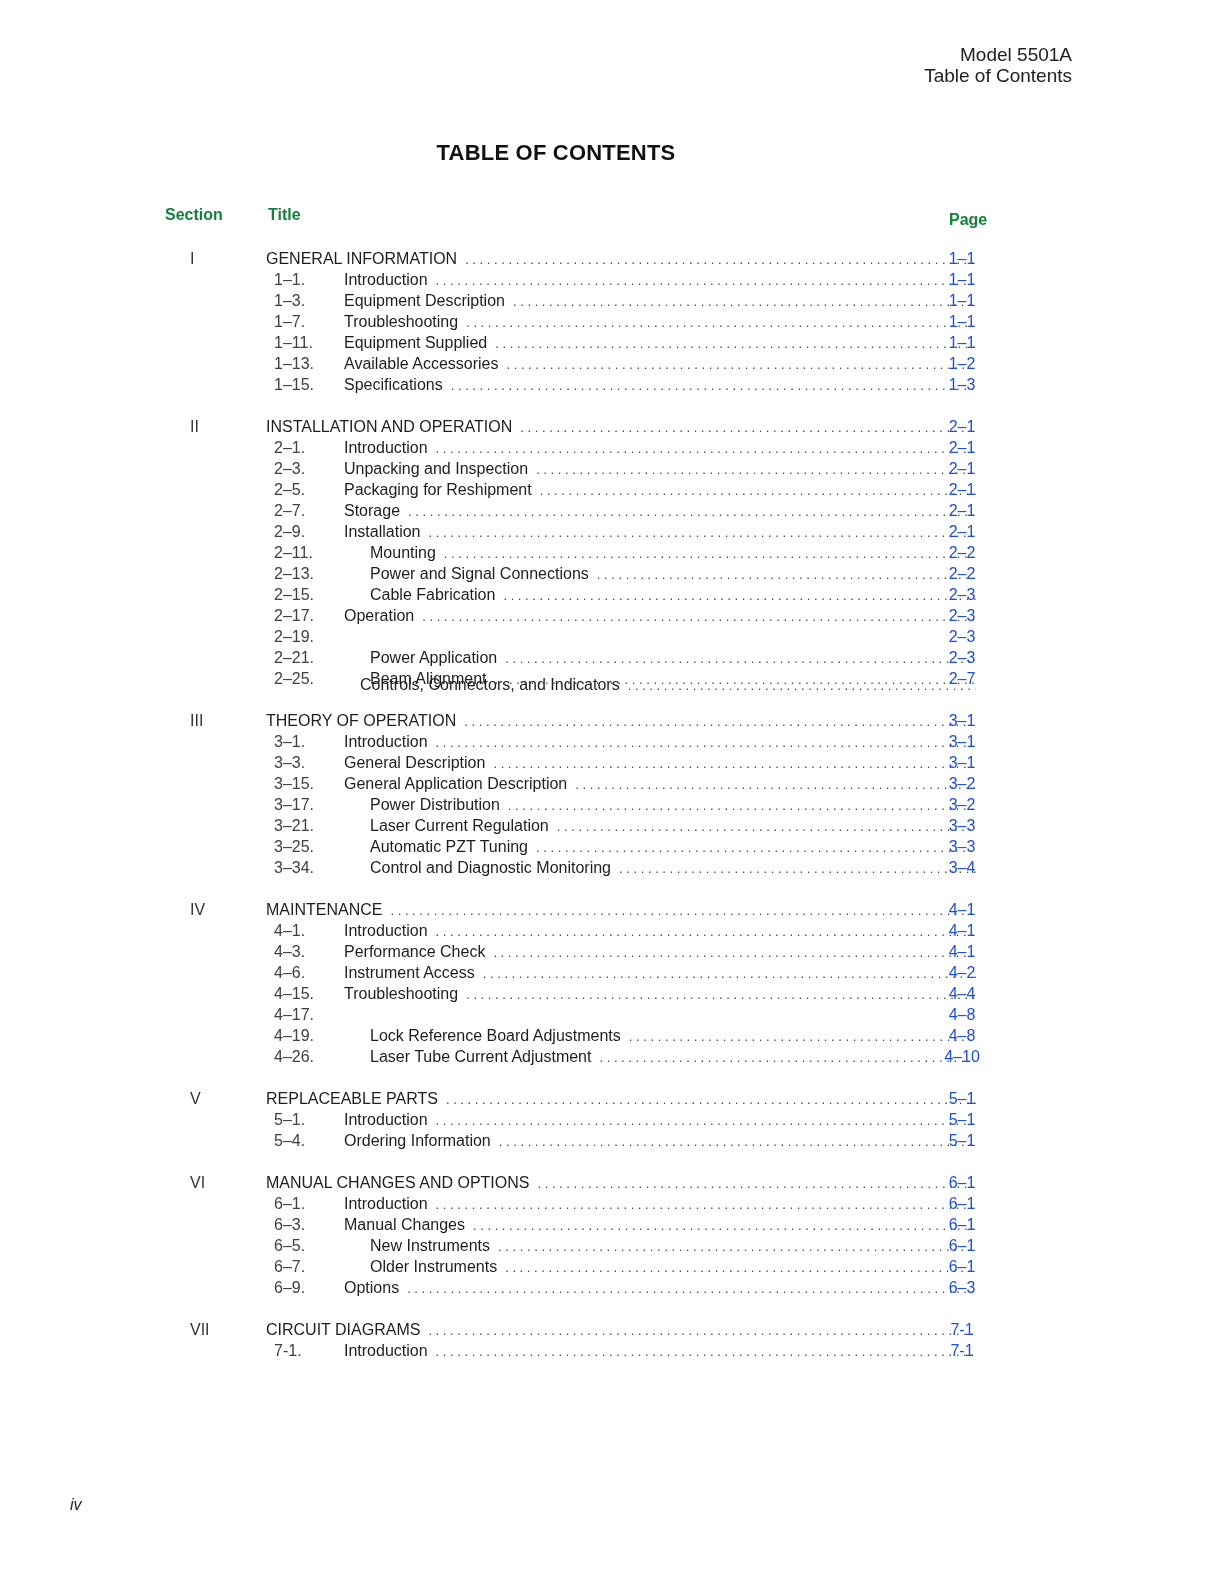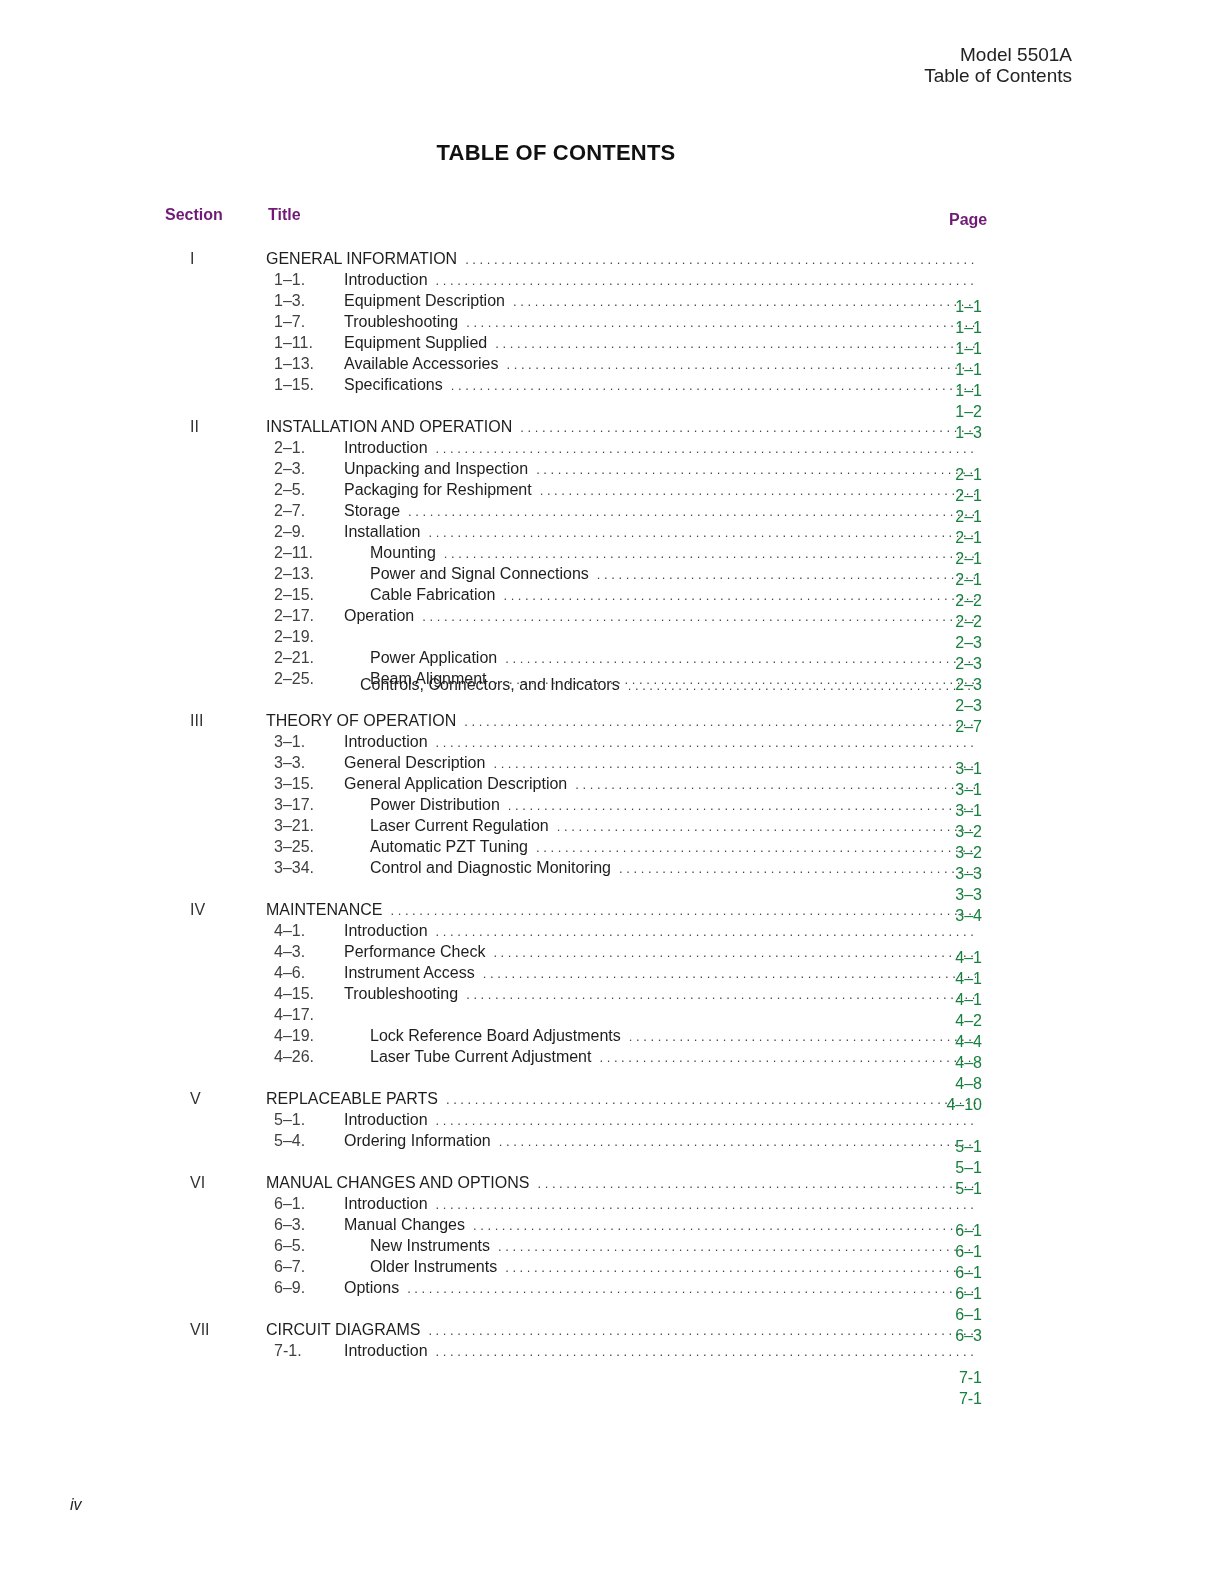--- a/index.html
+++ b/index.html
@@ -10,21 +10,21 @@
     }
     .running-head {
       position: absolute; top: 44px; right: 148px; text-align: right;
       font-size: 19px; line-height: 21px; color: #222;
     }
     .doc-title {
       position: absolute; top: 140px; left: 0; width: 1112px; text-align: center;
       font-size: 22px; font-weight: bold; letter-spacing: 0.2px; color: #111;
     }
     .col-head {
-      position: absolute; font-weight: bold; font-size: 16px; color: #701a75;
+      position: absolute; font-weight: bold; font-size: 16px; color: #15803d;
     }
     .col-head.section { left: 165px; top: 206px; }
     .col-head.title { left: 268px; top: 206px; }
     .col-head.page { left: 949px; top: 211px; }
 
     .toc { position: absolute; left: 0; top: 248px; width: 1220px; }
     .sec-block { position: relative; margin-bottom: 21px; }
     .row {
       position: relative; height: 21px; line-height: 21px; font-size: 16px;
       display: flex; align-items: baseline;
@@ -45,21 +45,21 @@
     .entry-text { flex: 0 0 auto; padding-right: 8px; }
     .leader {
       flex: 1 1 auto; overflow: hidden; white-space: nowrap; color: #444;
       letter-spacing: 2.2px; font-size: 13px;
     }
     .leader::before {
       content: ". . . . . . . . . . . . . . . . . . . . . . . . . . . . . . . . . . . . . . . . . . . . . . . . . . . . . . . . . . . . . . . . . . . . . . . . . . . . . . . . . . . . . . . . . . . . . . . . . . . . . . . . . . . . . . . . . . . . . . . . . . . .";
       letter-spacing: 0;
     }
     .pg {
-      position: absolute; left: 942px; width: 40px; text-align: right; color: #15803d; margin-top: 48px;
+      position: absolute; left: 942px; width: 40px; text-align: center; color: #1d4ed8;
     }
     .folio {
       position: absolute; left: 70px; top: 1496px; font-style: italic; font-size: 16px; color: #222;
     }
   </style>
 </head>
 <body>
 
 <div class="running-head">
   <div>Model 5501A</div>

